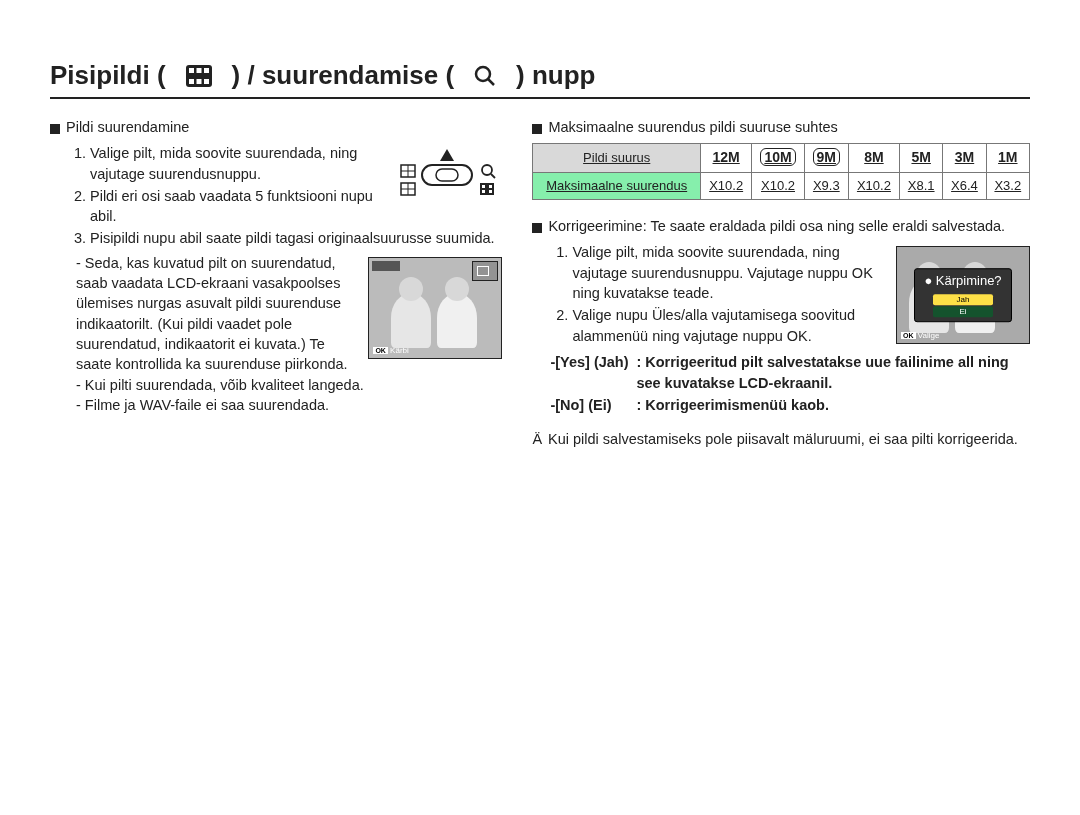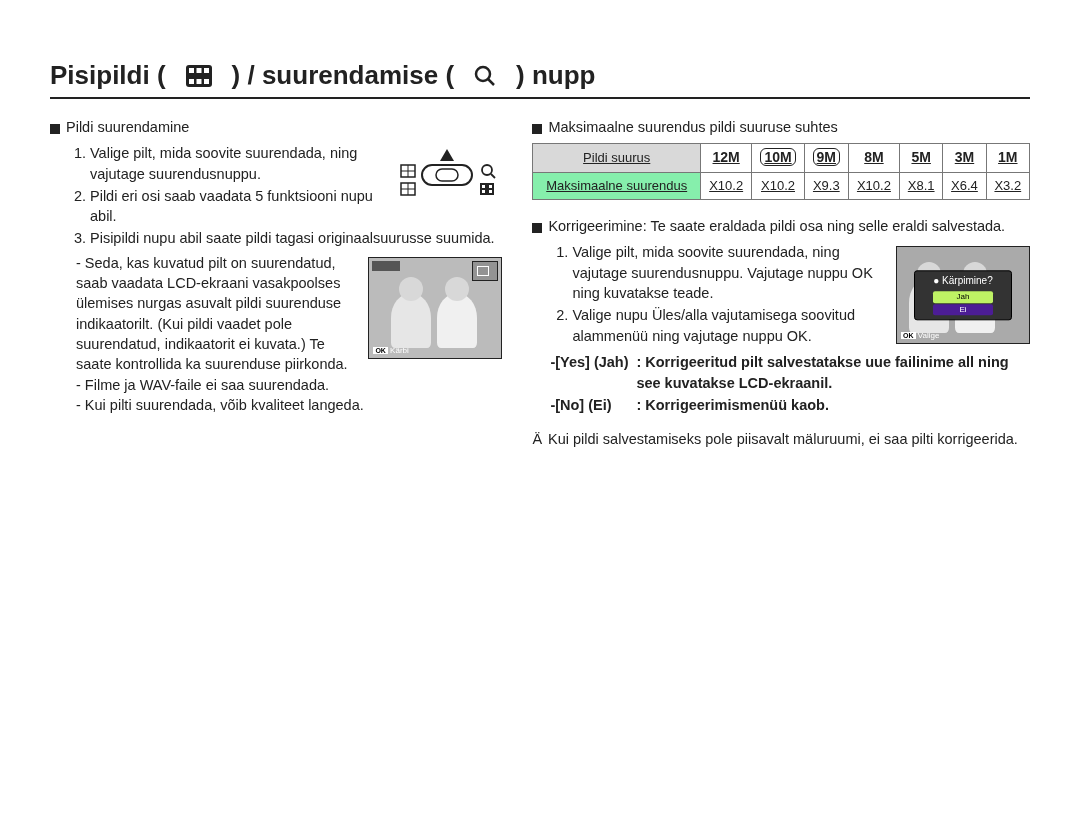--- a/index.html
+++ b/index.html
@@ -189,31 +189,31 @@
     width:96px;
     background:#333;
     border:1px solid #000;
     border-radius:3px;
     color:#fff;
     font-size:8px;
     text-align:center;
     padding:3px 0;
   }
   .dialog-frame .dlg .ttl {
-    font-size:10px;
+    font-size:13px;
     margin-bottom:3px;
   }
   .dialog-frame .dlg .opt {
-    background:#4c1d95;
+    background:#14532d;
     margin:1px 18px;
     border-radius:2px;
     padding:0 2px;
   }
   .dialog-frame .dlg .opt.sel {
-    background:#bef264;
+    background:#fde047;
     color:#000;
   }
   .dialog-frame .ok-label {
     position:absolute;
     bottom:2px; left:4px;
     color:#fff;
     font-size:8px;
   }
   .dialog-frame .ok-label .ok-btn{
     background:#fff;color:#000;padding:0 2px;font-size:7px;font-weight:bold;
@@ -317,22 +317,22 @@
         </div>
         <div class="zoom-ind"></div>
         <div class="nav-box">
             <div class="cursor"></div>
           </div>
         <div class="ok-label"><span class="ok-btn">OK</span> <span>Kärbi</span></div>
       </div>
 
       <div class="sub dash">Seda, kas kuvatud pilt on suurendatud, saab vaadata LCD-ekraani vasakpoolses ülemises nurgas asuvalt pildi suurenduse indikaatorilt. (Kui pildi vaadet pole suurendatud, indikaatorit ei kuvata.) Te saate kontrollida ka suurenduse piirkonda.</div>
       <div class="clear"></div>
+      <div class="sub dash">Kui pilti suurendada, võib kvaliteet langeda.</div>
       <div class="sub dash">Filme ja WAV-faile ei saa suurendada.</div>
-      <div class="sub dash">Kui pilti suurendada, võib kvaliteet langeda.</div>
     </div>
 
     <div class="col col-right">
 
       <div class="sec-title">
         <span class="blk"></span>
         <span>Maksimaalne suurendus pildi suuruse suhtes</span>
       </div>
 
       <table class="zoom-table">

